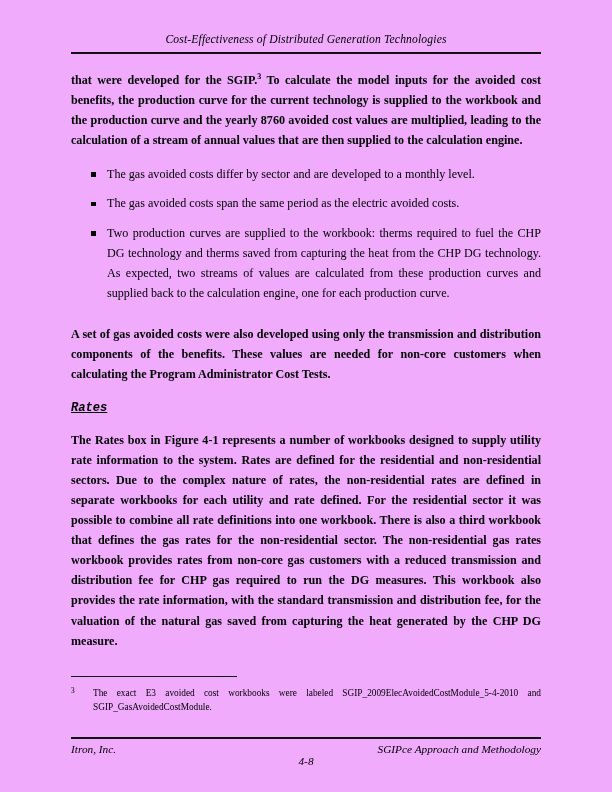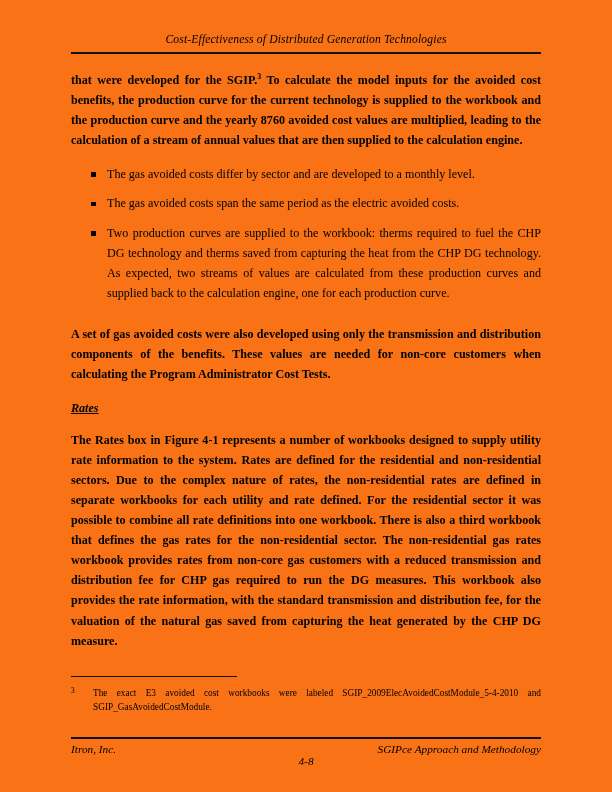--- a/index.html
+++ b/index.html
@@ -4,21 +4,21 @@
 <style>
   html, body {
     margin: 0;
     padding: 0;
     background: #ffffff;
   }
   .page {
     position: relative;
     width: 612px;
     height: 792px;
-    background: #f97316;
+    background: #f0abfc;
     overflow: hidden;
     font-family: "Liberation Serif", "DejaVu Serif", serif;
     color: #000000;
     box-sizing: border-box;
   }
 
   
   .running-header {
     position: absolute;
     left: 71px;
@@ -92,21 +92,21 @@
   
   h2.section-head {
     margin: 0 0 13px 0;
     font-size: 12.1px;
     line-height: 18px;
     font-weight: bold;
     font-style: italic;
     text-decoration: underline;
     display: inline-block;
   }
-  .head-wrap { margin-bottom: 0; }
+  .head-wrap { margin-bottom: 0; font-family: Liberation Mono, monospace; }
 
   .spacer-lg { height: 7px; }
 
   
   .footnote-area {
     position: absolute;
     left: 71px;
     top: 676px;
     width: 470px;
   }

